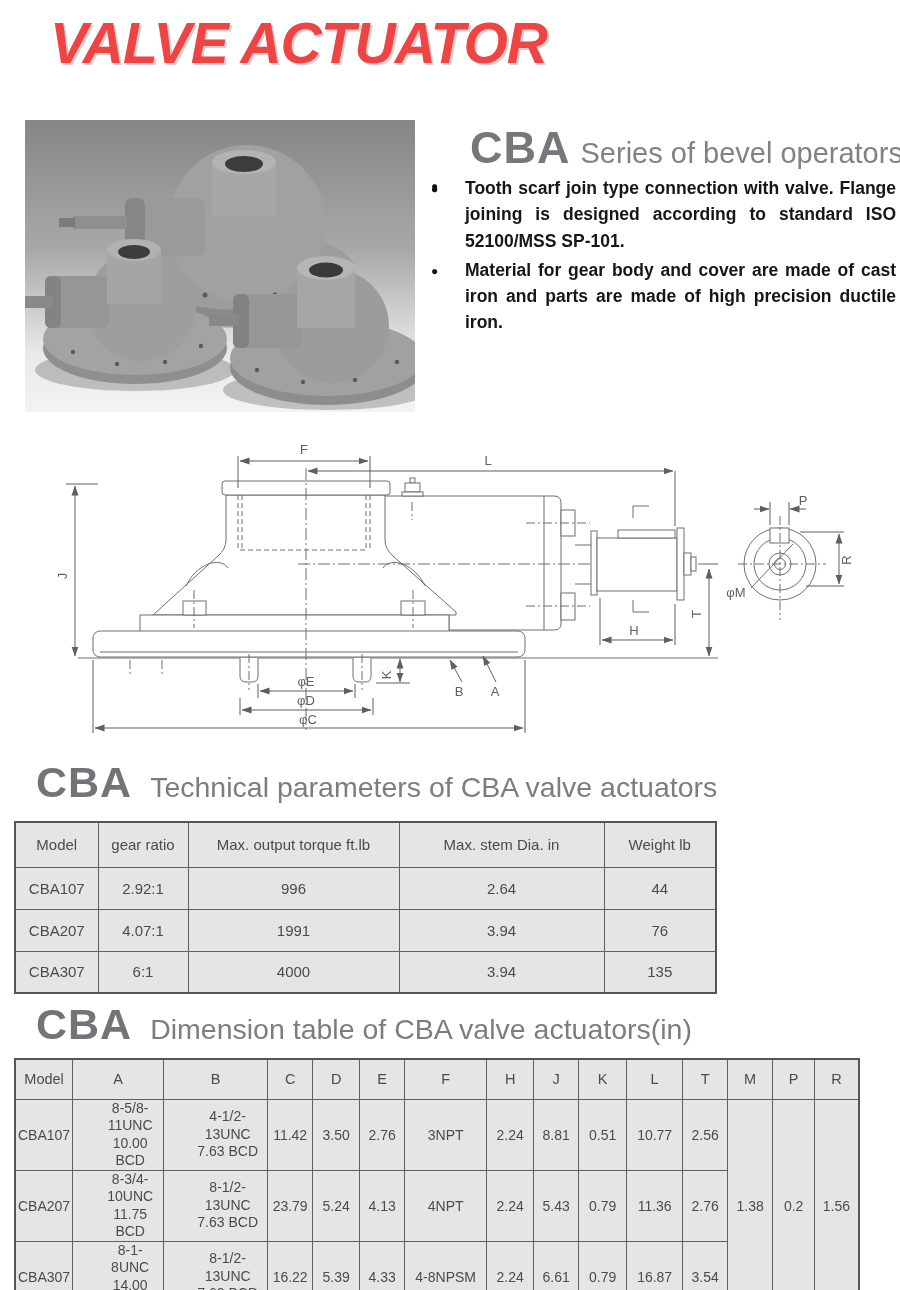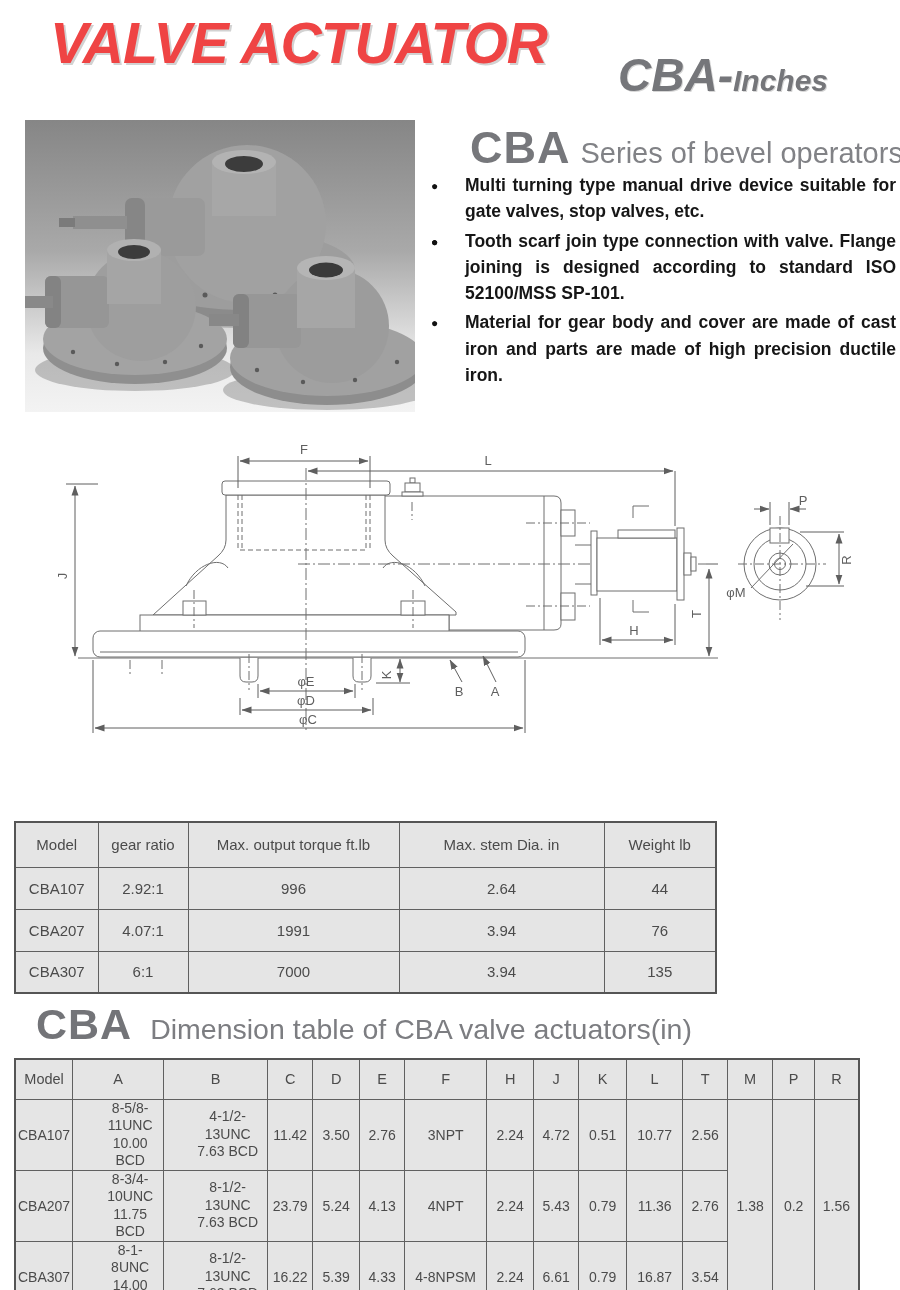--- a/index.html
+++ b/index.html
@@ -48,23 +48,20 @@
   #t2 tr.r1{height:62px;} #t2 tr.r2{height:64px;} #t2 tr.r3{height:62px;}
   #t2 .two span{display:block;line-height:1.25;margin-left:24px;}
   svg text{font-family:"Liberation Sans",sans-serif;}
 </style>
 </head>
 <body>
 
 <div id="page">
 
   <div class="main-title">VALVE ACTUATOR</div>
-  <div class="sub-title">
-    <span class="big">CBA-</span><span class="small">Inches</span>
-  </div>
 
   <svg class="photo" viewBox="0 0 390 292">
     <defs>
       <linearGradient id="bg" x1="0" y1="0" x2="0" y2="1">
         <stop offset="0" stop-color="#868686"></stop>
           <stop offset="0.45" stop-color="#a9a9a9"></stop>
         <stop offset="0.8" stop-color="#e9e9e9"></stop>
           <stop offset="1" stop-color="#f3f3f3"></stop>
       </linearGradient>
     </defs>
@@ -120,21 +117,21 @@
         <circle cx="278" cy="262" r="2.2" fill="#5a5a5a"></circle>
       <circle cx="330" cy="260" r="2.2" fill="#5a5a5a"></circle>
         <circle cx="372" cy="242" r="2.2" fill="#5a5a5a"></circle>
     </g>
   </svg>
 
   <div class="intro-head">
     <span class="code">CBA</span><span class="rest">Series of bevel operators</span>
   </div>
   <ul class="bullets">
-    <li><span class="dot">●</span><span>Multi turning type manual drive device suitable for gate valves, stop valves, etc.</span></li>
+    <li><span class="dot">●</span></li>
     <li><span class="dot">●</span></li>
     <li><span class="dot">●</span><span>Tooth scarf join type connection with valve. Flange joining is designed according to standard ISO 52100/MSS SP-101.</span></li>
     <li><span class="dot">●</span><span>Material for gear body and cover are made of cast iron and parts are made of high precision ductile iron.</span></li>
   </ul>
 
   <svg style="position:absolute;left:58px;top:428px;" width="842" height="332" viewBox="0 0 842 332">
     <defs>
       <marker id="ar" viewBox="0 0 10 10" refX="9.5" refY="5" markerWidth="10" markerHeight="10" orient="auto-start-reverse">
         <path d="M0,1.5 L10,5 L0,8.5 z" fill="#5f5f5f"></path>
       </marker>
@@ -253,20 +250,23 @@
       <text x="401" y="268">B</text>
       <text x="437" y="268">A</text>
       <text x="576" y="207">H</text>
       <text transform="rotate(-90 643 186)" x="643" y="186">T</text>
       <text x="745" y="77">P</text>
       <text transform="rotate(-90 793 132)" x="793" y="132">R</text>
       <text x="678" y="169">φM</text>
     </g>
   </svg>
 
+  <div id="sec1" class="sec-head">
+    <span class="code">CBA</span><span class="rest">Technical parameters of CBA valve actuators</span>
+  </div>
 
   <table id="t1">
     <colgroup>
         <col style="width:83px">
         <col style="width:90px">
         <col style="width:211px">
         <col style="width:205px">
         <col style="width:112px">
       </colgroup>
     <tbody>
@@ -287,21 +287,21 @@
     <tr class="dr">
       <td>CBA207</td>
       <td>4.07:1</td>
       <td>1991</td>
       <td>3.94</td>
       <td>76</td>
     </tr>
     <tr class="dr">
       <td>CBA307</td>
       <td>6:1</td>
-      <td>7000</td>
+      <td>4000</td>
       <td>3.94</td>
       <td>135</td>
     </tr>
   </tbody>
     </table>
 
   <div id="sec2" class="sec-head">
     <span class="code">CBA</span><span class="rest">Dimension table of CBA valve actuators(in)</span>
   </div>
 
@@ -349,21 +349,21 @@
           </td>
       <td class="two">
             <span>4-1/2-13UNC</span>
             <span>7.63 BCD</span>
           </td>
       <td>11.42</td>
       <td>3.50</td>
       <td>2.76</td>
       <td>3NPT</td>
       <td>2.24</td>
-      <td>4.72</td>
+      <td>8.81</td>
       <td>0.51</td>
       <td>10.77</td>
       <td>2.56</td>
       <td rowspan="3">1.38</td>
       <td rowspan="3">0.2</td>
       <td rowspan="3">1.56</td>
     </tr>
     <tr class="r2">
       <td>CBA207</td>
       <td class="two">

